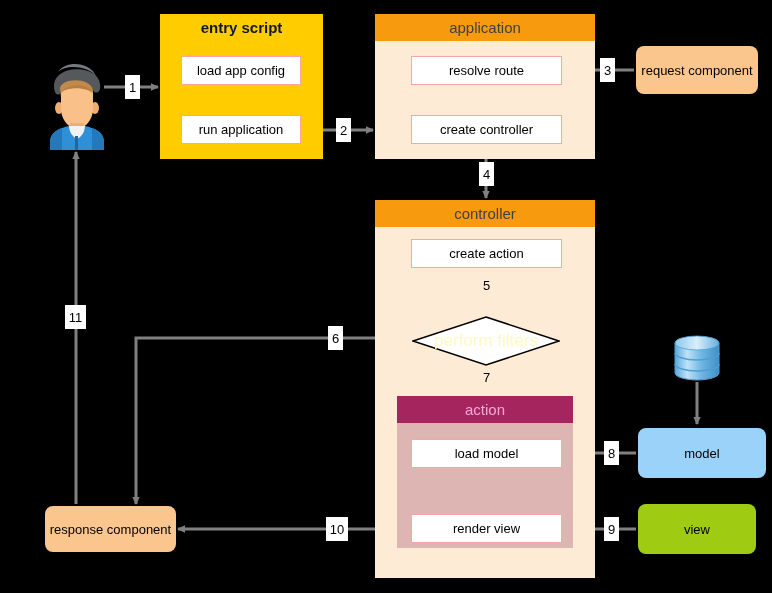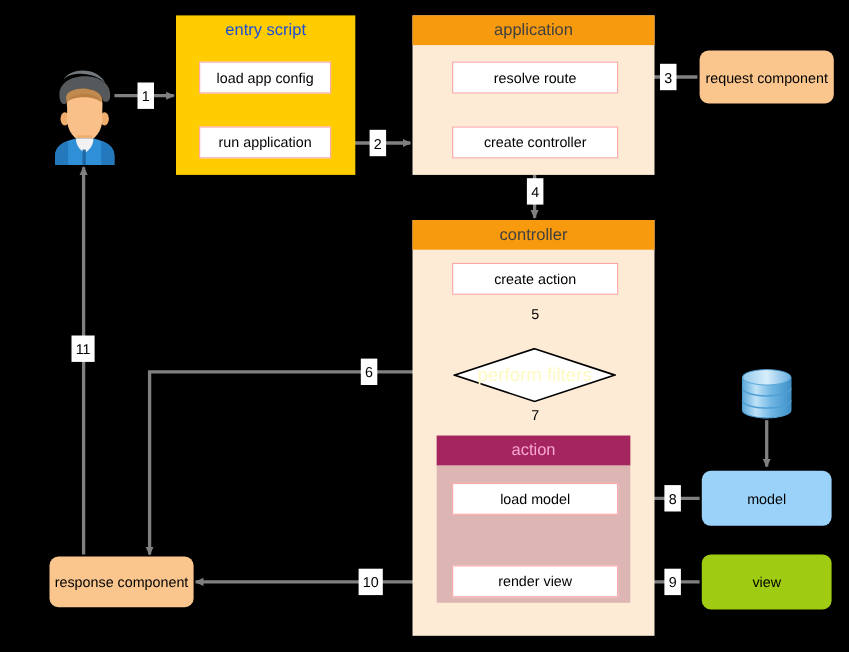--- a/index.html
+++ b/index.html
@@ -36,21 +36,21 @@
     text-align: center;
     font-size: 15px;
     color: #404040;
     box-sizing: border-box;
   }
   .group.entry {
     left: 160px; top: 14px;
     width: 163px; height: 145px;
     background: #FFCC00;
   }
-  .group.entry .group-title { color:#1d4ed8; background: transparent; font-size:15px; }
+  .group.entry .group-title { color:#0f172a; background: transparent; font-size:15px;font-weight:bold; }
 
   .group.application {
     left: 375px; top: 14px;
     width: 220px; height: 145px;
     background: #FDEBD6;
   }
   .group.application .group-title {
     background: #F79A0E;
   }
 
@@ -104,21 +104,21 @@
     width: 122px; height: 48px;
     background: #FBC68E;
   }
   .comp.response {
     left: 45px; top: 506px;
     width: 131px; height: 46px;
     background: #FBC68E;
   }
   .comp.model {
     left: 638px; top: 428px;
-    width: 118px; height: 50px;
+    width: 128px; height: 50px;
     background: #9BD2FA;
   }
   .comp.view {
     left: 638px; top: 504px;
     width: 118px; height: 50px;
     background: #9FCC12;
   }
 
   
   .diamond {

